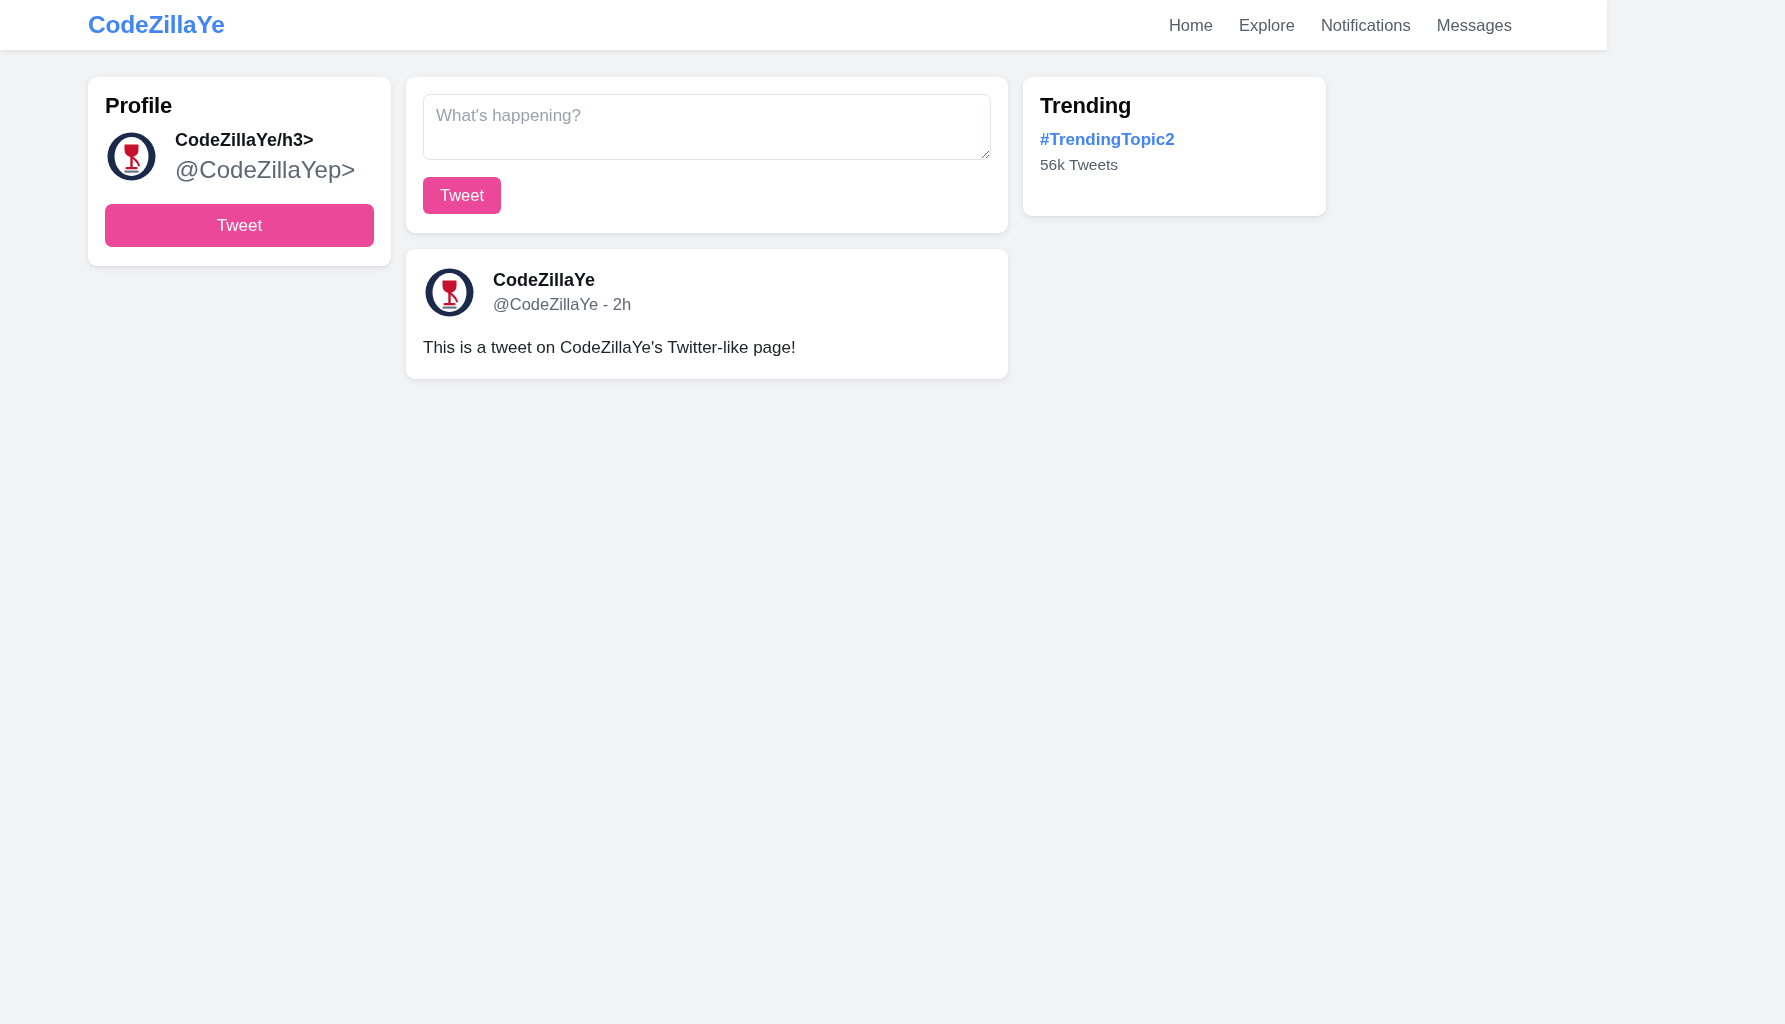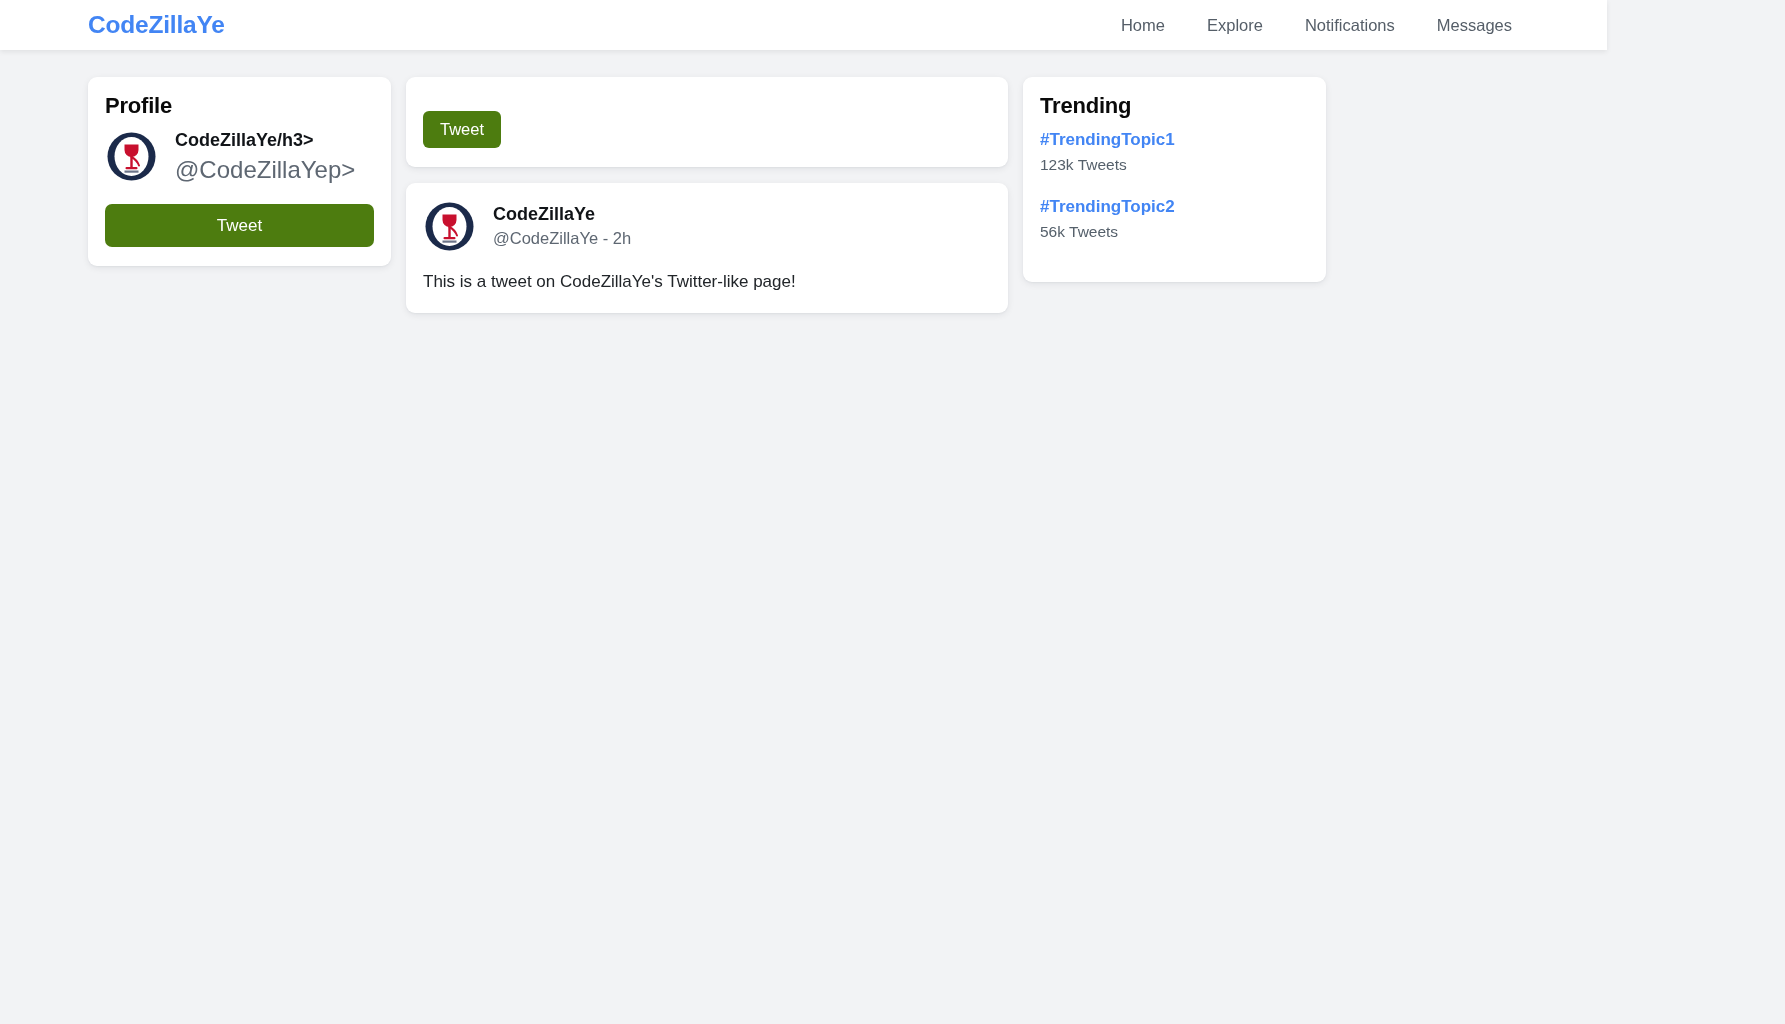--- a/index.html
+++ b/index.html
@@ -36,21 +36,21 @@
     color: #4285f4;
     letter-spacing: -0.2px;
     cursor: pointer;
     line-height: 1;
   }
   .nav-links {
     margin-left: auto;
     margin-right: 95px;
     display: flex;
     align-items: center;
-    gap: 42px;
+    gap: 26px;
     justify-content: flex-end;
   }
   .nav-link {
     font-size: 16.5px;
     color: #555e68;
     cursor: pointer;
     white-space: nowrap;
     line-height: 1;
   }
 
@@ -96,21 +96,21 @@
     white-space: nowrap;
   }
   .profile-handle {
     font-size: 24px;
     color: #5e6772;
     line-height: 1.25;
     white-space: nowrap;
   }
   .btn {
     border: none;
-    background: #4d7c0f;
+    background: #ec4899;
     color: #ffffff;
     font-family: "Liberation Sans", sans-serif;
     cursor: pointer;
     line-height: 1;
   }
   .btn-block {
     display: block;
     width: 100%;
     padding: 13px 10px;
     border-radius: 7px;
@@ -229,20 +229,21 @@
           <div class="profile-handle">@CodeZillaYep&gt;</div>
         </div>
       </div>
       <button class="btn btn-block">Tweet</button>
     </div>
   </div>
 
   <div class="col-center">
 
     <div class="card compose-card">
+      <textarea class="compose-input" placeholder="What's happening?" style=""></textarea>
       <button class="btn btn-inline">Tweet</button>
     </div>
 
     <div class="card tweet-card">
       <div class="tweet-head">
         <svg class="avatar" width="53" height="53" viewBox="0 0 53 53">
           <circle cx="26.5" cy="26.5" r="26.5" fill="#ffffff"></circle>
           <circle cx="26.5" cy="26.5" r="24" fill="#1b2a4a"></circle>
           <ellipse cx="26.5" cy="26.5" rx="17" ry="19.5" fill="#ffffff"></ellipse>
           <path d="M19.5 14.5 h14 v5.5 a7 7 0 0 1 -7 7 a7 7 0 0 1 -7 -7 z" fill="#c8102e"></path>
@@ -258,23 +259,19 @@
       </div>
       <div class="tweet-body">This is a tweet on CodeZillaYe's Twitter-like page!</div>
     </div>
 
   </div>
 
   <div class="col-right">
     <div class="card trending-card">
       <div class="card-title">Trending</div>
       <div class="trend-item">
-        <span class="trend-tag">#TrendingTopic1</span>
-        <span class="trend-count">123k Tweets</span>
-      </div>
-      <div class="trend-item">
         <span class="trend-tag">#TrendingTopic2</span>
         <span class="trend-count">56k Tweets</span>
       </div>
     </div>
   </div>
 
 </div>
 
 </body></html>

